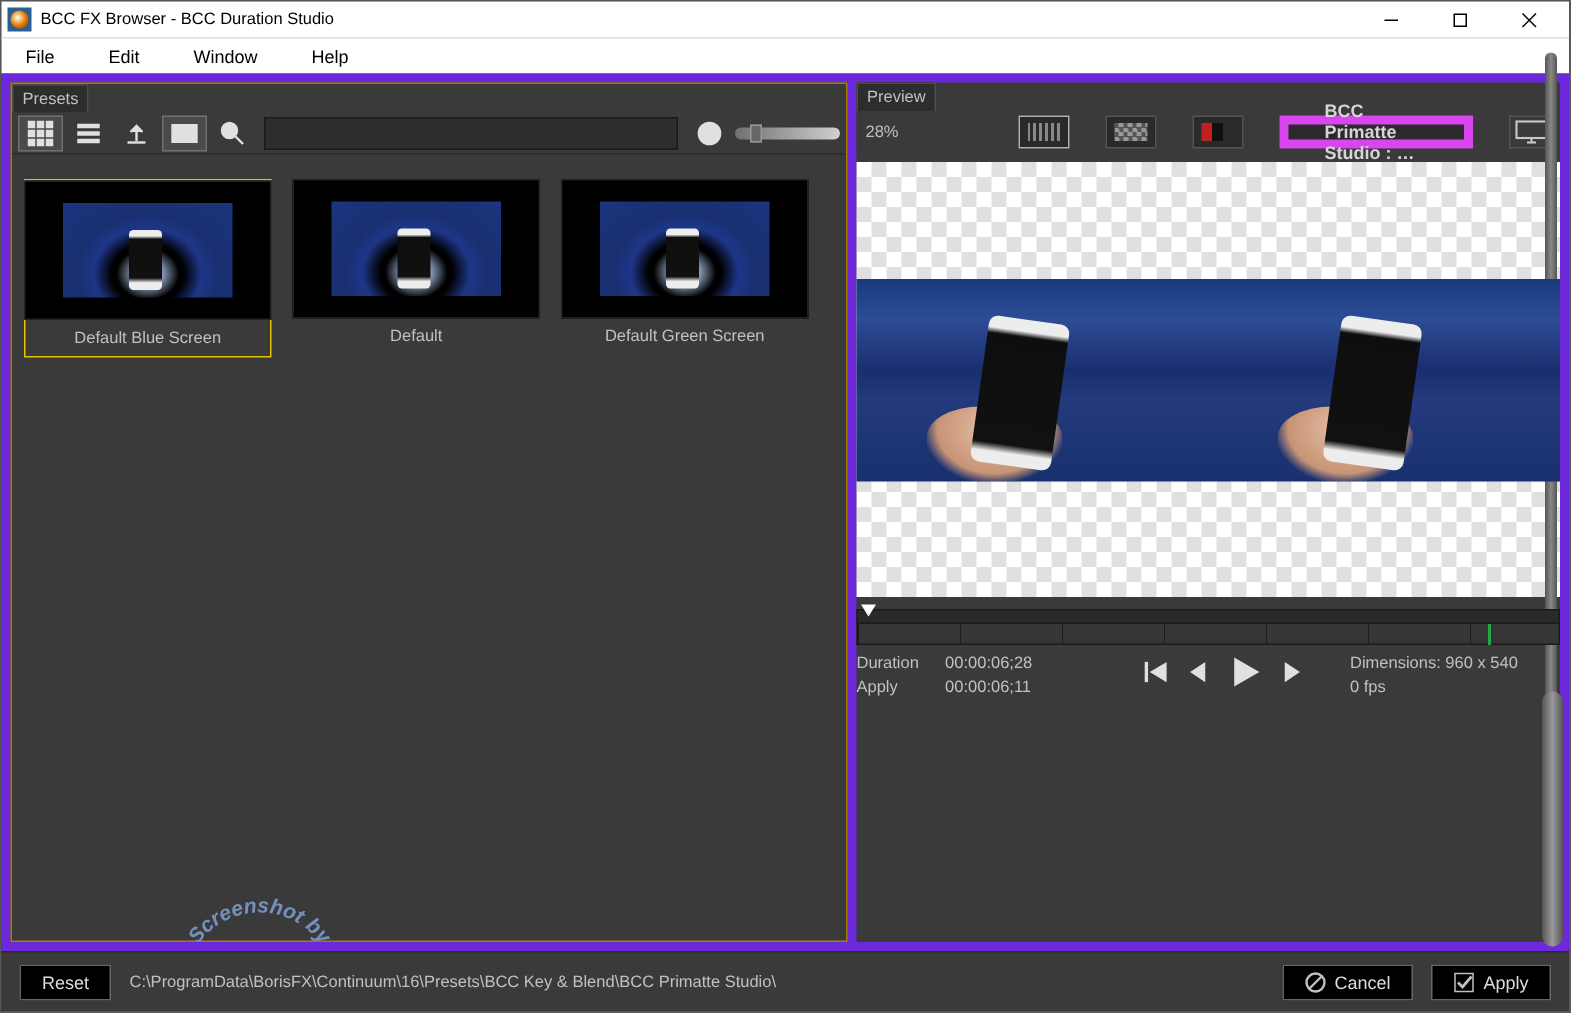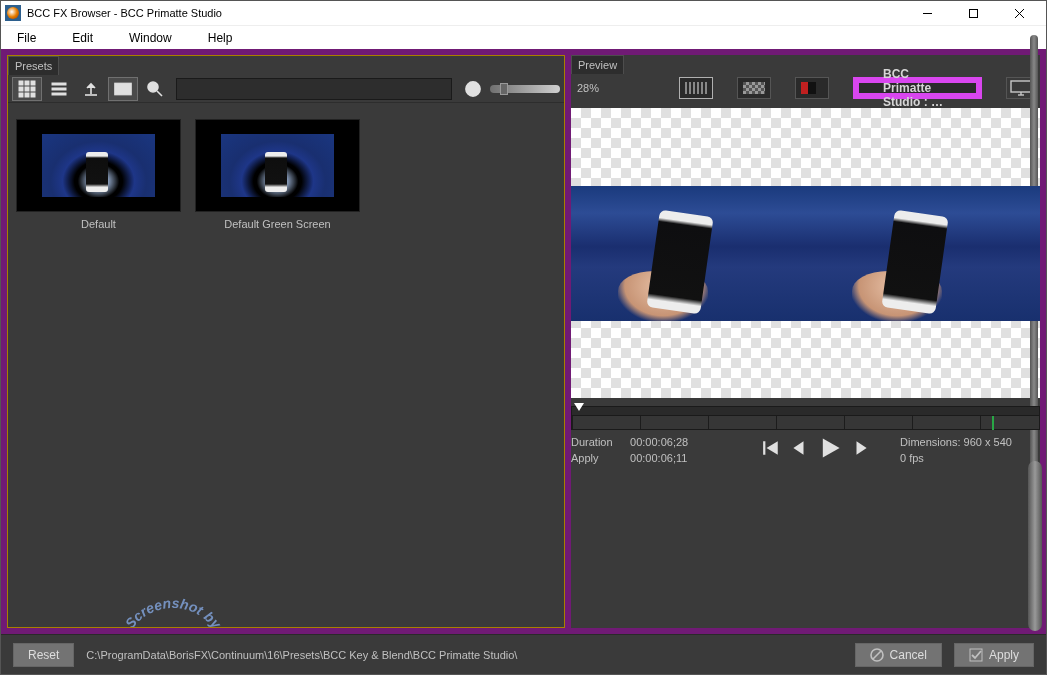--- a/index.html
+++ b/index.html
@@ -7,21 +7,21 @@
 .window { width: 1047px; height: 675px; border: 1px solid #555; background: #3a3a3a; display: flex; flex-direction: column; position: relative; }
 .titlebar { height: 24px; background: #fff; display: flex; align-items: center; padding: 0 4px; }
 .app-icon { width: 16px; height: 16px; background: #2d5f8d; margin-right: 6px; position: relative; display: inline-block; }
 .app-icon::after { content: ""; position: absolute; inset: 2px; background: radial-gradient(circle at 40% 40%, #fff 0%, #e87e00 50%, #8a3200 100%); border-radius: 50%; }
 .title-text { font-size: 11px; color: #000; }
 .win-controls { margin-left: auto; display: flex; }
 .win-btn { width: 46px; height: 24px; display: inline-flex; align-items: center; justify-content: center; font-size: 14px; color: #000; cursor: pointer; }
 .win-btn svg { width: 11px; height: 11px; stroke: #000; stroke-width: 1; fill: none; }
 .menubar { height: 24px; background: #fff; border-top: 1px solid #eee; display: flex; align-items: center; padding: 0 6px; gap: 16px; }
 .menu-item { padding: 3px 10px; font-size: 12px; color: #000; cursor: pointer; }
-.main-area { flex: 1; display: flex; background: #701a75; }
+.main-area { flex: 1; display: flex; background: #6d28d9; }
 .presets-panel { width: 558px; display: flex; flex-direction: column; border: 1px solid #a88000; margin: 6px 0 6px 6px; background: #3a3a3a; }
 .panel-header { background: #2d2d2d; border: 1px solid #4d4d4d; border-bottom: none; color: #c0c0c0; font-size: 11px; padding: 3px 6px; width: fit-content; min-width: 50px; }
 .preview-panel { flex: 1; display: flex; flex-direction: column; margin: 6px 6px 6px 6px; background: #3a3a3a; }
 .toolbar { height: 28px; background: #3a3a3a; border-bottom: 1px solid #2d2d2d; display: flex; align-items: center; padding: 2px 4px; gap: 2px; }
 .tool-btn { width: 30px; height: 24px; display: inline-flex; align-items: center; justify-content: center; border: 1px solid transparent; cursor: pointer; }
 .tool-btn.active { border: 1px solid #707070; background: #4a4a4a; }
 .tool-btn svg { width: 18px; height: 18px; fill: #e0e0e0; stroke: #e0e0e0; }
 .search-field { flex: 1; height: 22px; background: #2d2d2d; border: 1px solid #1a1a1a; margin: 0 4px; }
 .slider-track { width: 70px; height: 8px; background: linear-gradient(to right, #707070, #d0d0d0); border-radius: 4px; position: relative; }
 .slider-thumb { position: absolute; left: 10px; top: -2px; width: 8px; height: 12px; background: #666; border: 1px solid #999; }
@@ -51,40 +51,40 @@
 .ruler .mark-current { position: absolute; left: 420px; top: 0; width: 2px; height: 14px; background: #28a745; }
 .info-row { display: flex; margin-top: 6px; color: #c0c0c0; font-size: 11px; align-items: flex-start;}
 .info-left { width: 160px; display: flex; flex-direction: column; gap: 4px; }
 .info-left div span:first-child { display: inline-block; width: 56px; }
 .transport { display: flex; gap: 10px; align-items: center; margin: 0 auto;}
 .transport-btn { width: 18px; height: 18px; display: inline-flex; align-items: center; justify-content: center; cursor: pointer;}
 .transport-btn.play { width: 24px; height: 24px;}
 .transport-btn svg { fill: #e0e0e0; }
 .info-right { width: 140px; display: flex; flex-direction: column; gap: 4px; text-align: left;}
 .bottom-bar { height: 40px; background: #3a3a3a; border-top: 1px solid #2a2a2a; display: flex; align-items: center; padding: 0 12px; gap: 12px; }
-.btn { height: 24px; padding: 0 14px; background: #737373; border: 1px solid #666; color: #ddd; font-size: 12px; display: inline-flex; align-items: center; gap: 6px; cursor: pointer;}
+.btn { height: 24px; padding: 0 14px; background: #000000; border: 1px solid #666; color: #ddd; font-size: 12px; display: inline-flex; align-items: center; gap: 6px; cursor: pointer;}
 .btn svg { width: 14px; height: 14px; }
 .path-text { color: #c0c0c0; font-size: 11px; flex: 1; }
 .sb-scrollbar { position: absolute; right: 2px; top: 98px; width: 8px; height: 505px; background: linear-gradient(to right, #555, #888, #555); border-radius: 4px; }
 .watermark { position: absolute; left: 100px; top: 490px; width: 130px; height: 130px; opacity: 0.85; color: #8aa8d8; display:flex; align-items:center; justify-content:center; text-align:center; font-size: 11px; font-style: italic; border-radius: 50%;}
 .watermark svg { width:130px; height:130px; }
 .mode-lines { width: 22px; height: 12px; background-image: repeating-linear-gradient(to right, #888 0 2px, #2a2a2a 2px 4px); }
 .mode-checker { width: 22px; height: 12px; background-image: repeating-conic-gradient(#999 0% 25%, #555 0% 50%); background-size: 6px 6px; }
 .mode-split { width: 22px; height: 12px; background: linear-gradient(to right, #c02020 33%, #111 33% 66%, #2a2a2a 66%); }
 .monitor-icon svg { width: 22px; height: 16px; }
 .vscroll-thumb { position: absolute; right: 4px; top: 460px; width: 14px; height: 170px; background: linear-gradient(to right, #555, #999, #555); border-radius: 7px; }
 </style>
 </head>
 <body>
 
 <div class="window">
 
   <div class="titlebar">
     <span class="app-icon"></span>
-    <span class="title-text">BCC FX Browser - BCC Primatte Studio</span>
+    <span class="title-text">BCC FX Browser - BCC Duration Studio</span>
     <div class="win-controls">
       <div class="win-btn">
           <svg viewBox="0 0 11 11">
             <line x1="1" y1="5.5" x2="10" y2="5.5"></line>
           </svg>
         </div>
       <div class="win-btn">
           <svg viewBox="0 0 11 11">
             <rect x="1.5" y="1.5" width="8" height="8"></rect>
           </svg>
@@ -155,20 +155,26 @@
               <circle cx="9" cy="9" r="7"></circle>
               <line x1="4" y1="14" x2="14" y2="4"></line>
             </svg>
         </div>
         <div class="slider-track">
           <div class="slider-thumb"></div>
         </div>
       </div>
 
       <div class="presets-grid">
+        <div class="preset-item selected">
+          <div class="preset-thumb">
+              <div class="inner-img"></div>
+            </div>
+          <div class="preset-label">Default Blue Screen</div>
+        </div>
         <div class="preset-item">
           <div class="preset-thumb">
               <div class="inner-img"></div>
             </div>
           <div class="preset-label">Default</div>
         </div>
         <div class="preset-item">
           <div class="preset-thumb">
               <div class="inner-img"></div>
             </div>

